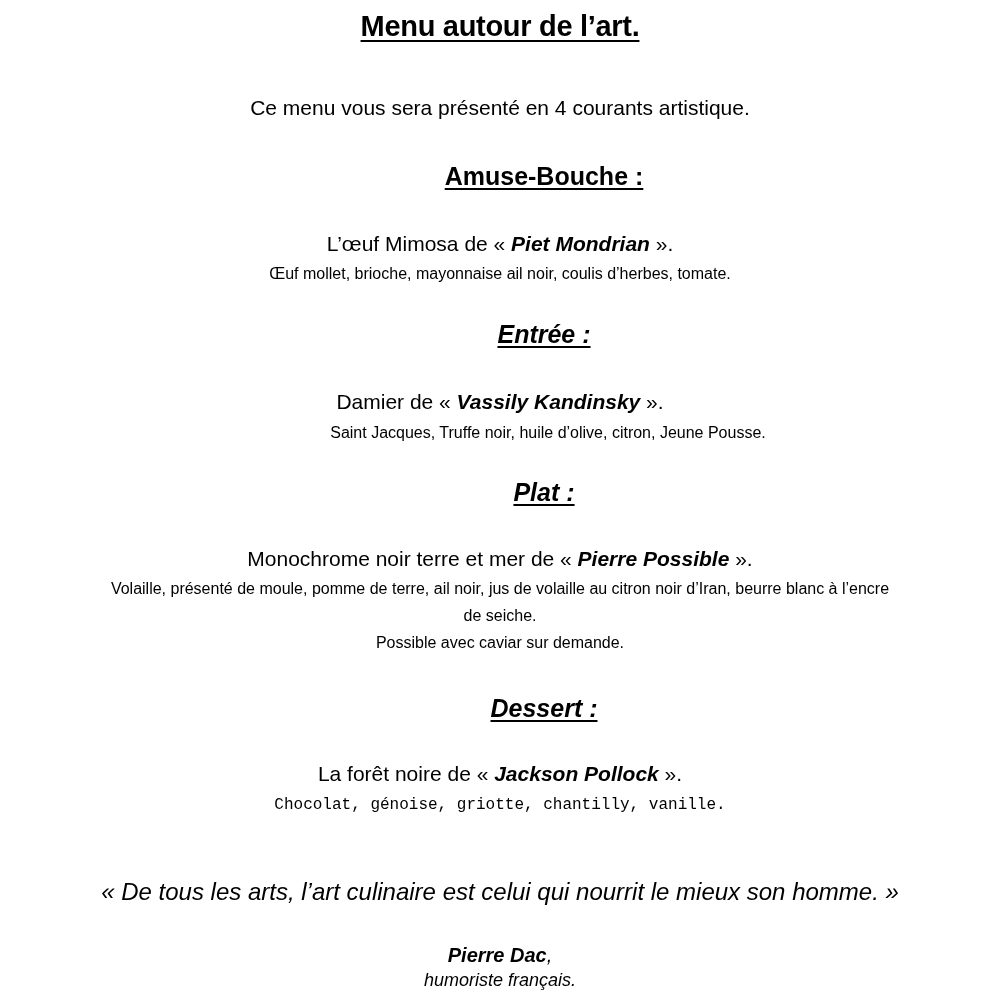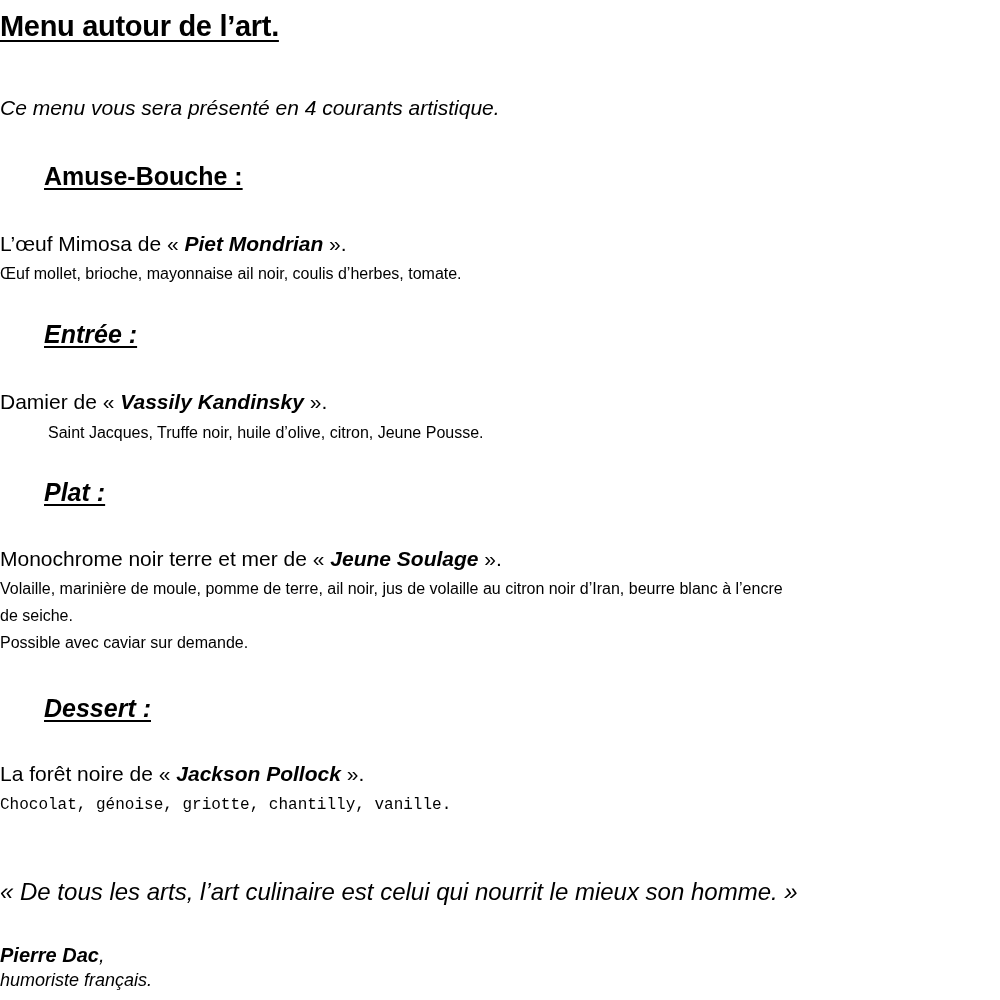--- a/index.html
+++ b/index.html
@@ -12,35 +12,35 @@
       height: 1000px;
       position: relative;
       overflow: hidden;
       color: #000000;
       font-family: "Liberation Sans", sans-serif;
     }
     .line {
       position: absolute;
       left: 0;
       width: 1000px;
+      text-align: center;
       white-space: nowrap;
     }
     .title {
       top: 10px;
       font-size: 29px;
       font-weight: bold;
       text-decoration: underline;
       text-decoration-thickness: 2px;
       text-underline-offset: 4px;
       letter-spacing: -0.3px;
     }
     .subtitle {
       top: 96px;
       font-size: 21px;
-      font-style: italic;
     }
     .section-heading {
       font-size: 25px;
       font-weight: bold;
       text-decoration: underline;
       text-decoration-thickness: 2px;
       text-underline-offset: 3px;
       padding-left: 44px;
     }
     .section-heading.italic { font-style: italic; }
@@ -79,22 +79,22 @@
 
 <div class="line section-heading" style="top:162px;">Amuse-Bouche :</div>
 <div class="line dish-title" style="top:232px;"><span>L’œuf Mimosa de « </span><span class="artist">Piet Mondrian</span><span> ».</span></div>
 <div class="line dish-desc" style="top:265px;">Œuf mollet, brioche, mayonnaise ail noir, coulis d’herbes, tomate.</div>
 
 <div class="line section-heading italic" style="top:320px;">Entrée :</div>
 <div class="line dish-title" style="top:390px;"><span>Damier de « </span><span class="artist">Vassily Kandinsky</span><span> ».</span></div>
 <div class="line dish-desc" style="top:424px;padding-left:48px;">Saint Jacques, Truffe noir, huile d’olive, citron, Jeune Pousse.</div>
 
 <div class="line section-heading italic" style="top:478px;">Plat :</div>
-<div class="line dish-title" style="top:547px;"><span>Monochrome noir terre et mer de « </span><span class="artist">Jeune Soulage</span><span> ».</span></div>
-<div class="line dish-desc" style="top:580px;">Volaille, marinière de moule, pomme de terre, ail noir, jus de volaille au citron noir d’Iran, beurre blanc à l’encre</div>
+<div class="line dish-title" style="top:547px;"><span>Monochrome noir terre et mer de « </span><span class="artist">Pierre Possible</span><span> ».</span></div>
+<div class="line dish-desc" style="top:580px;">Volaille, présenté de moule, pomme de terre, ail noir, jus de volaille au citron noir d’Iran, beurre blanc à l’encre</div>
 <div class="line dish-desc" style="top:607px;">de seiche.</div>
 <div class="line dish-desc" style="top:634px;">Possible avec caviar sur demande.</div>
 
 <div class="line section-heading italic" style="top:694px;">Dessert :</div>
 <div class="line dish-title" style="top:762px;"><span>La forêt noire de « </span><span class="artist">Jackson Pollock</span><span> ».</span></div>
 <div class="line dish-desc" style="top:796px;font-family:Liberation Mono, monospace;">Chocolat, génoise, griotte, chantilly, vanille.</div>
 
 <div class="line quote">« De tous les arts, l’art culinaire est celui qui nourrit le mieux son homme. »</div>
 <div class="line author"><span class="name">Pierre Dac</span><span>,</span></div>
 <div class="line author-role">humoriste français.</div>

